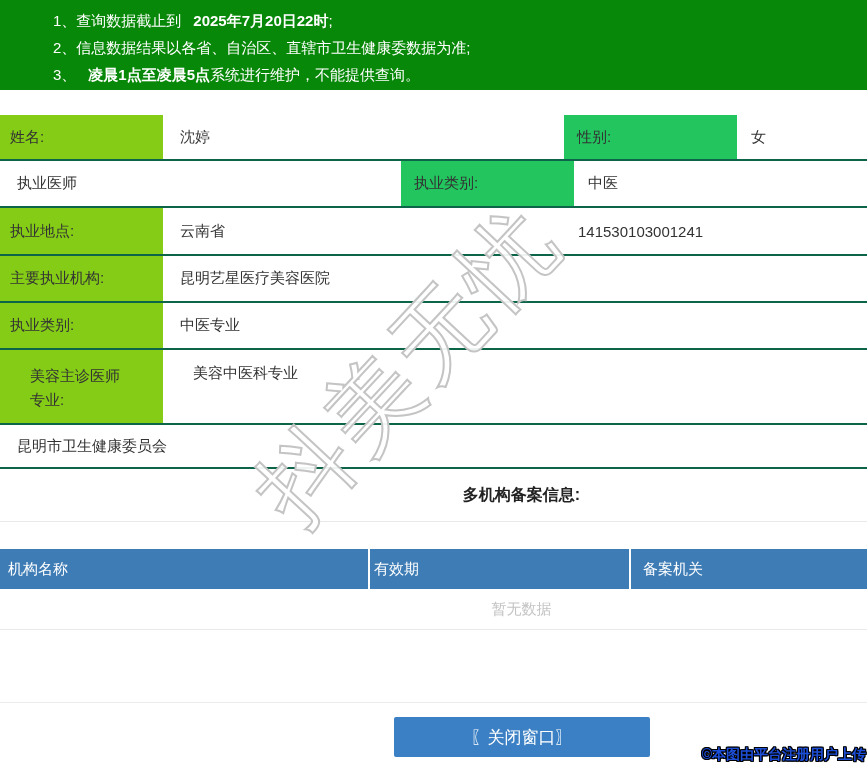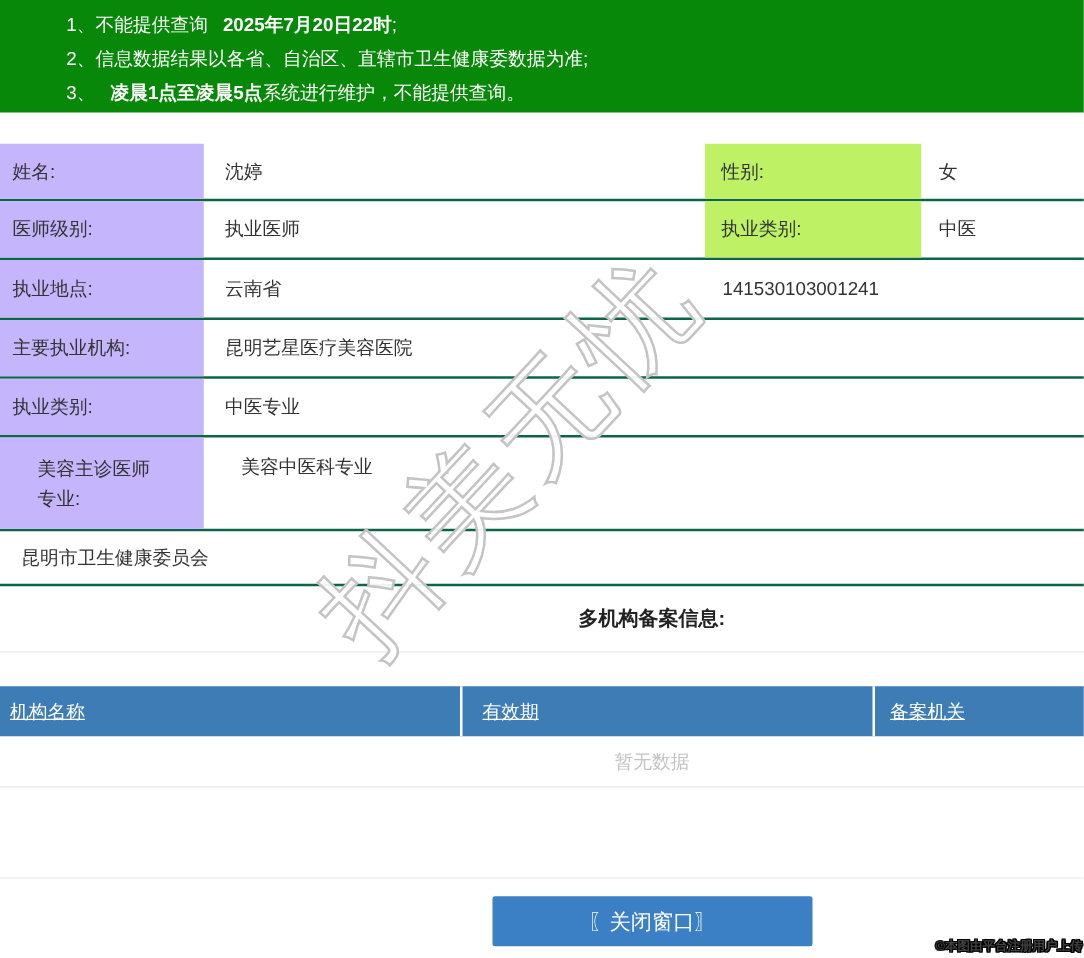--- a/index.html
+++ b/index.html
@@ -22,23 +22,23 @@
   .gap25 { height:25px; }
 
   
   .info-table { width:1043px; }
   .irow {
     display:flex; align-items:stretch;
     border-bottom:2px solid #0c6549;
     min-height:47px; font-size:15px;
   }
   .irow .cell { display:flex; align-items:center; }
-  .lbl  { width:163px; background:#c4b5fd; padding-left:10px; }
+  .lbl  { width:163px; background:#84cc16; padding-left:10px; }
   .val1 { width:401px; padding-left:17px; }
-  .lbl2 { width:173px; background:#bef264; padding-left:13px; }
+  .lbl2 { width:173px; background:#22c55e; padding-left:13px; }
   .val2 { flex:1; padding-left:14px; }
   .valwide { flex:1; padding-left:17px; }
   .r1 { min-height:46px; }
   .r3 { min-height:48px; }
   .r7 { min-height:44px; }
   .row-tall { min-height:75px; }
   .row-tall .cell { align-items:flex-start; padding-top:14px;padding-left:30px; }
   .row-tall .lbl { padding-right:40px; line-height:24px; }
 
   
@@ -46,23 +46,23 @@
     width:1043px; text-align:center; font-weight:bold; font-size:16px;
     color:#222; padding:16px 0 15px 0; border-bottom:1px solid #e9e9e9;
   }
   .gap27 { height:27px; }
 
   
   .thead {
     width:1043px; height:40px; display:flex; background:#3d7cb5;
     color:#fff; font-size:15px;
   }
-  .thead .th { display:flex; align-items:center;text-decoration:underline; }
+  .thead .th { display:flex; align-items:center; }
   .th-1 { width:368px; padding-left:8px; }
-  .th-2 { width:330px; padding-left:16px; border-left:2px solid #fff; }
+  .th-2 { width:261px; padding-left:4px; border-left:2px solid #fff; }
   .th-3 { flex:1; padding-left:12px; border-left:2px solid #fff; }
 
   .empty-row {
     width:1043px; height:41px; display:flex; align-items:center; justify-content:center;
     color:#c4c4c4; font-size:15px; border-bottom:1px solid #e9e9e9;
   }
   .gap73 { height:73px; border-bottom:1px solid #ececec; }
 
   
   .btn-bar { width:1043px; padding-top:14px; display:flex; justify-content:center; }
@@ -77,51 +77,50 @@
     position:absolute; left:178px; top:319px; width:460px; height:92px;
     text-align:center; transform:rotate(-47deg); transform-origin:center;
     font-size:92px; letter-spacing:6px; line-height:92px; white-space:nowrap;
     color:rgba(255,255,255,0.93); -webkit-text-stroke:2px #c4c4c4;
     z-index:6; pointer-events:none;
   }
 
   
   .copyright {
     position:absolute; right:1px; bottom:2px; z-index:9;
-    font-size:10px; font-weight:bold; color:#404040;
+    font-size:14px; font-weight:bold; color:#1d4ed8;
     text-shadow:-1px -1px 0 #000, 1px -1px 0 #000, -1px 1px 0 #000,
                  1px 1px 0 #000, 0 1px 0 #000, 0 -1px 0 #000,
                  1px 0 0 #000, -1px 0 0 #000;
     text-align:center;
   }
 </style>
 </head>
 <body>
 
 <div class="page">
 
   <div class="notice">
-    <div><span>1、</span><span>不能提供查询</span><b>2025年7月20日22时</b><span>;</span></div>
+    <div><span>1、</span><span>查询数据截止到</span><b>2025年7月20日22时</b><span>;</span></div>
     <div><span>2、</span><span>信息数据结果以各省、自治区、直辖市卫生健康委数据为准;</span><b></b><span></span></div>
     <div><span>3、</span><span></span><b>凌晨1点至凌晨5点</b><span>系统进行维护，不能提供查询。</span></div>
   </div>
 
   <div class="gap25"></div>
 
   <div class="info-table">
 
     <div class="irow r1">
       <div class="cell lbl">姓名:</div>
       <div class="cell val1">沈婷</div>
       <div class="cell lbl2">性别:</div>
       <div class="cell val2">女</div>
     </div>
 
     <div class="irow">
-      <div class="cell lbl">医师级别:</div>
       <div class="cell val1">执业医师</div>
       <div class="cell lbl2">执业类别:</div>
       <div class="cell val2">中医</div>
     </div>
 
     <div class="irow r3">
       <div class="cell lbl">执业地点:</div>
       <div class="cell val1">云南省</div>
       <div class="cell val2">141530103001241</div>
     </div>

